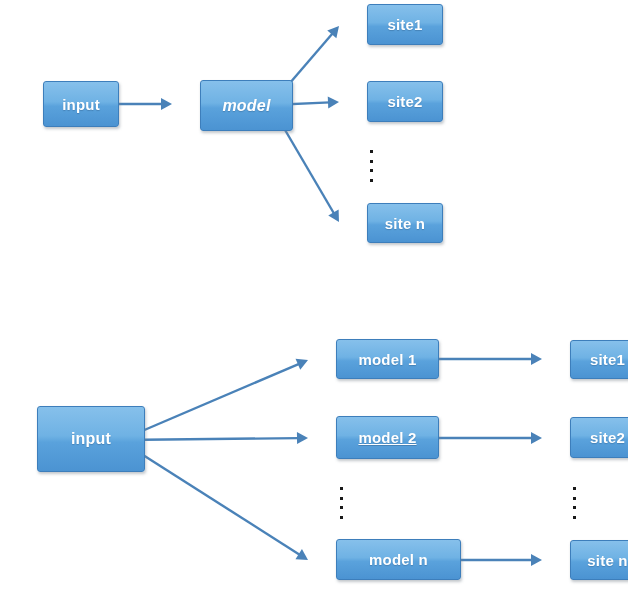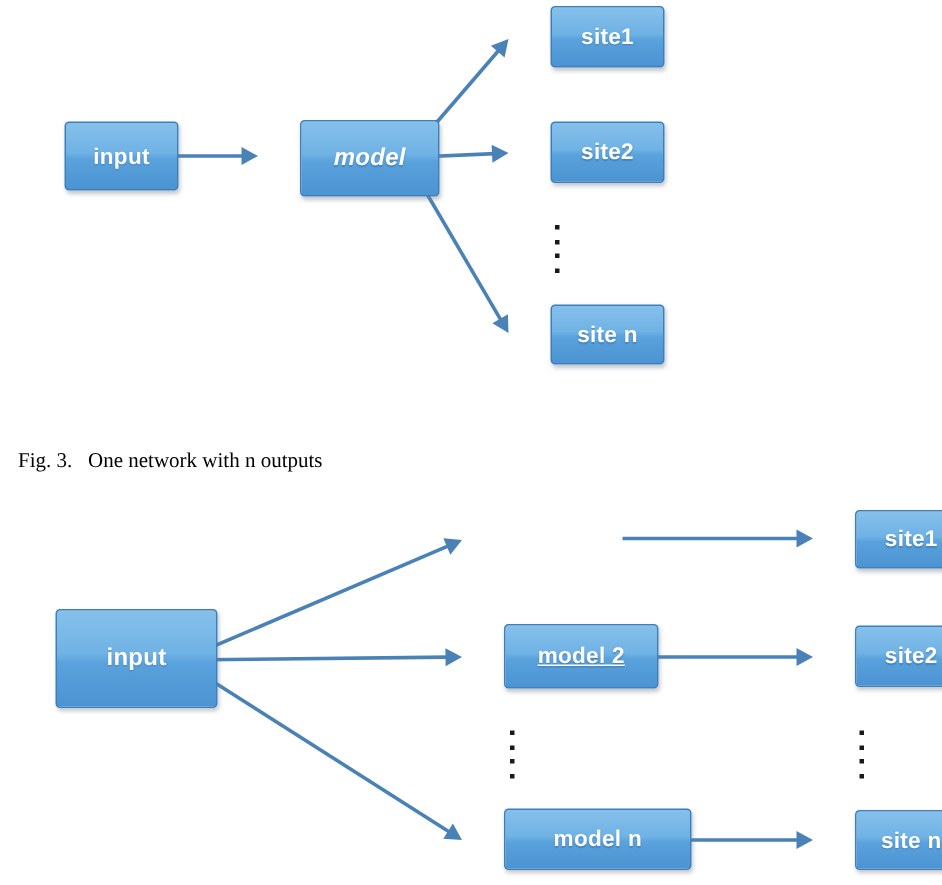--- a/index.html
+++ b/index.html
@@ -105,21 +105,20 @@
     <span>site n</span>
   </div>
 
   <div class="dots-vert" id="d-top-0" style="left: 369px; top: 150px; width: 4px; height: 32px;">
       <i></i>
       <i></i>
       <i></i>
       <i></i>
     </div>
 
-  <div class="caption" style="left: 12px; top: 300px; font-size: 14px;">Fig. 3.   One network with n outputs</div>
 
   <svg class="svg-layer" id="svg-bottom" viewBox="0 0 628 590" width="628" height="590">
       <defs>
         <linearGradient id="svg-bottom-g" x1="0" y1="0" x2="0" y2="1">
           <stop offset="0%" stop-color="#3F76AE"></stop>
           <stop offset="45%" stop-color="#8FB6D8"></stop>
           <stop offset="100%" stop-color="#4A82B8"></stop>
         </linearGradient>
       </defs>
       <line x1="121" y1="440" x2="299.7254077041816" y2="363.53993253297045" stroke="#4A82B8" stroke-width="2.4"></line>
@@ -131,20 +130,23 @@
       <line x1="415" y1="359" x2="533" y2="359" stroke="#4A82B8" stroke-width="2.4"></line>
       <polygon points="542,359 531,365 531,353" fill="#4A82B8"></polygon>
       <line x1="415" y1="438" x2="533" y2="438" stroke="#4A82B8" stroke-width="2.4"></line>
       <polygon points="542,438 531,444 531,432" fill="#4A82B8"></polygon>
       <line x1="415" y1="560" x2="533" y2="560" stroke="#4A82B8" stroke-width="2.4"></line>
       <polygon points="542,560 531,566 531,554" fill="#4A82B8"></polygon>
     </svg>
 
   <div class="node-box" id="n-bot-0" style="left: 12px; top: 406px; width: 108px; height: 66px; font-size: 16px;">
     <span>input</span>
+  </div>
+  <div class="node-box" id="n-bot-1" style="left: 311px; top: 339px; width: 103px; height: 40px; font-size: 15px;">
+    <span>model 1</span>
   </div>
   <div class="node-box" id="n-bot-2" style="left: 311px; top: 416px; width: 103px; height: 43px; font-size: 15px; text-decoration: underline;">
     <span>model 2</span>
   </div>
   <div class="node-box" id="n-bot-3" style="left: 311px; top: 539px; width: 125px; height: 41px; font-size: 15px;">
     <span>model n</span>
   </div>
   <div class="node-box" id="n-bot-4" style="left: 545px; top: 340px; width: 75px; height: 39px; font-size: 15px;">
     <span>site1</span>
   </div>

